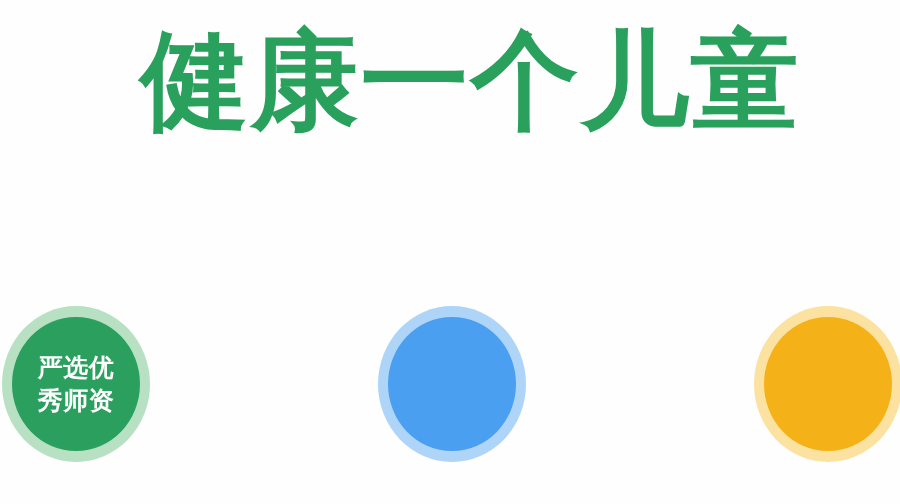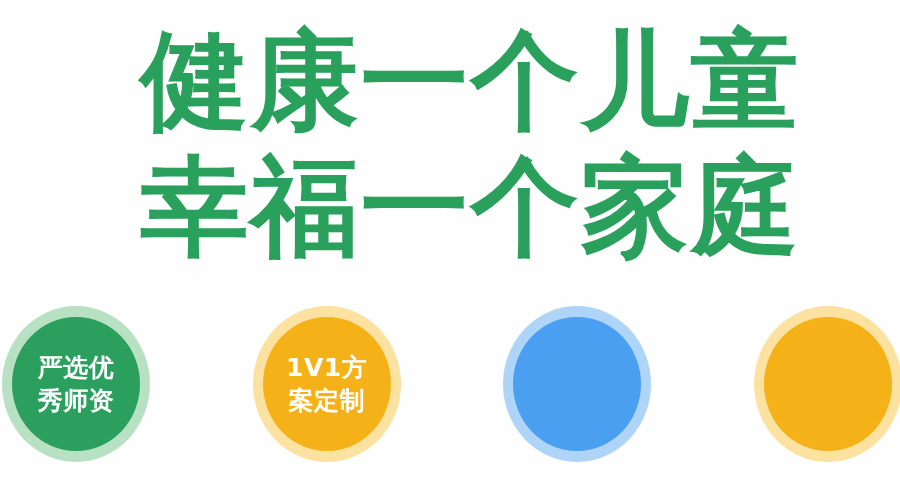--- a/index.html
+++ b/index.html
@@ -100,36 +100,30 @@
   .badge.theme-blue   .badge-ring { background: #aed4f8; }
   .badge.theme-blue   .badge-disc { background: #4a9ff0; }
 </style>
 </head>
 <body>
 
 <div id="poster" style="background: rgb(254, 254, 254);">
 
   <div class="headline">
     <span class="headline-line" style="color: rgb(42, 160, 93);">健康一个儿童</span>
-    <span class="headline-line" style="color: rgb(42, 160, 93);">幸福一个家庭</span>
   </div>
 
   <div class="badge-row">
 
     <div class="badge theme-green">
       <span class="badge-ring" style="background: rgb(184, 224, 194);"></span>
       <span class="badge-disc" style="background: rgb(43, 160, 94);"></span>
       <span class="badge-label" style="color: rgb(255, 255, 255);">严选优秀师资</span>
     </div>
 
-    <div class="badge theme-orange">
-      <span class="badge-ring" style="background: rgb(251, 226, 161);"></span>
-      <span class="badge-disc" style="background: rgb(245, 178, 24);"></span>
-      <span class="badge-label" style="color: rgb(255, 255, 255);">1V1方案定制</span>
-    </div>
 
     <div class="badge theme-blue">
       <span class="badge-ring" style="background: rgb(174, 212, 248);"></span>
       <span class="badge-disc" style="background: rgb(74, 159, 240);"></span>
     </div>
 
     <div class="badge theme-orange">
       <span class="badge-ring" style="background: rgb(251, 226, 161);"></span>
       <span class="badge-disc" style="background: rgb(245, 178, 24);"></span>
     </div>

